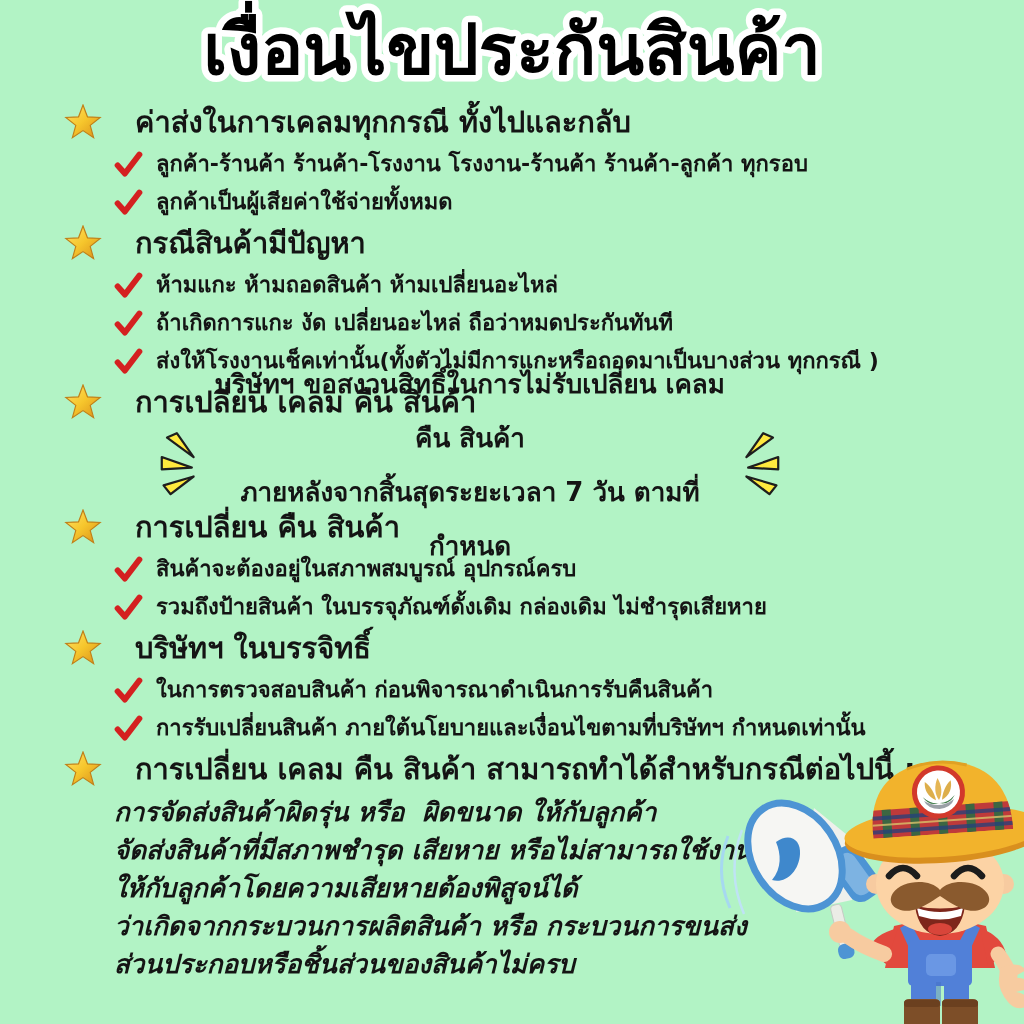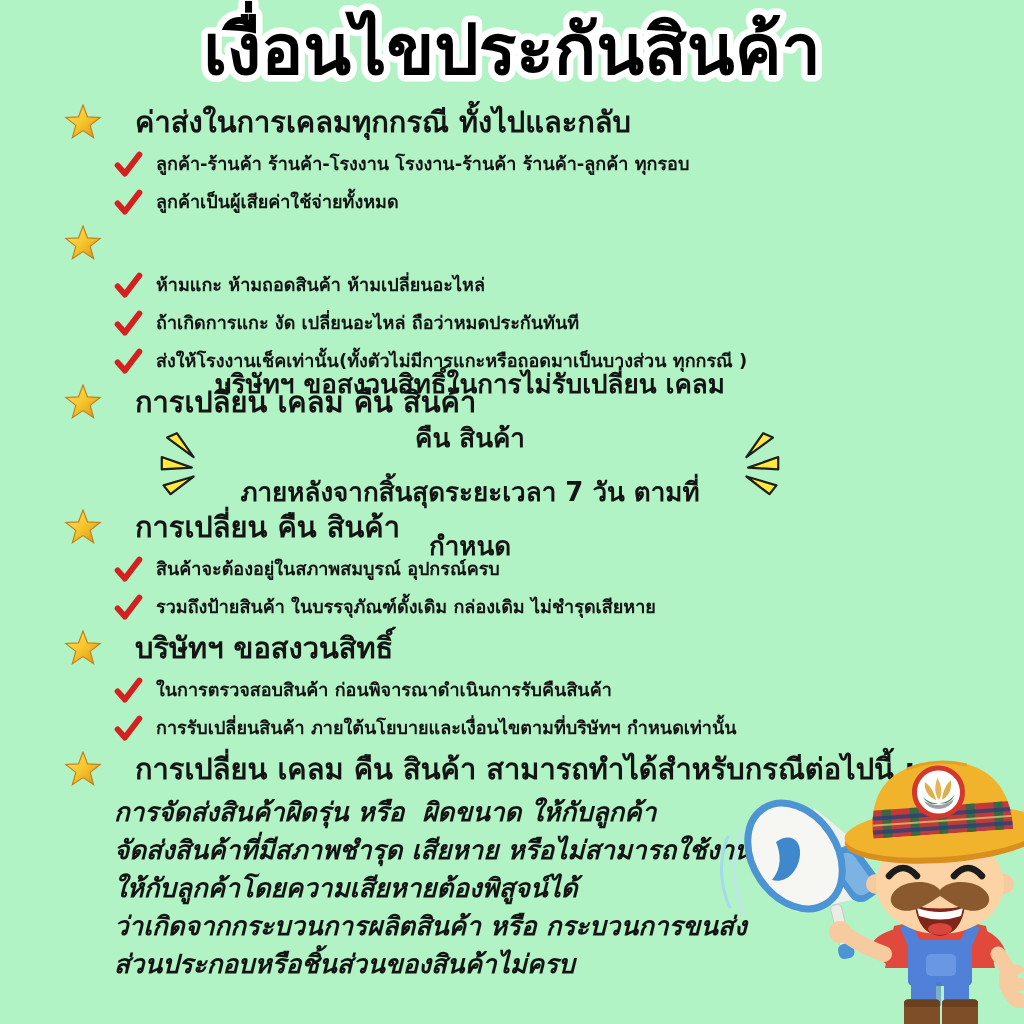--- a/index.html
+++ b/index.html
@@ -8,21 +8,21 @@
     background:#b2f3c5;
     overflow:hidden;
     position:relative;
     font-family:"DejaVu Sans", sans-serif;
     color:#141414;
   }
   .title-wrap { position:absolute; top:0; left:0; width:1024px; height:100px; }
   .content { position:absolute; top:100px; left:64px; width:960px; }
   .heading-row { display:flex; align-items:center; height:45px; font-size:29px; font-weight:700;gap:27px; }
   .star { width:38px; height:38px; margin-right:6px; flex:none; }
-  .item-row { display:flex; align-items:center; height:38px; font-size:18px; font-weight:600; margin-left:50px;text-align:right; }
+  .item-row { display:flex; align-items:center; height:38px; font-size:22px; font-weight:600; margin-left:50px;text-align:right; }
   .check { width:29px; height:29px; margin-right:13px; flex:none; }
   .plain-row { display:flex; align-items:center; height:38px; font-size:26px; font-weight:600; margin-left:50px; white-space:pre-wrap;font-style:italic; }
   .notice { display:flex; align-items:center; margin-left:96px; width:620px; height:80px; }
   .notice-lines { flex:1; text-align:center; font-size:26px; font-weight:600; line-height:54px; }
   .sparkle { width:46px; height:66px; flex:none; }
   .mascot { position:absolute; right:0; bottom:0; width:310px; height:280px; }
   .txt { line-height:1.05; }
 </style>
 </head>
 <body>
@@ -61,20 +61,21 @@
     <svg class="check" viewBox="0 0 32 32">
         <path d="M4,17 L12,26 L28,5" fill="none" stroke="#d42020" stroke-width="6.5" stroke-linecap="round" stroke-linejoin="round"></path>
       </svg>
     <span class="txt">ลูกค้าเป็นผู้เสียค่าใช้จ่ายทั้งหมด</span>
   </div>
 
   <div class="heading-row">
     <svg class="star" viewBox="0 0 40 40">
         <polygon points="20,1 24.7,13.5 38.1,14.1 27.6,22.5 31.2,35.4 20,28 8.8,35.4 12.4,22.5 1.9,14.1 15.3,13.5" fill="url(#goldg)" stroke="#c07f18" stroke-width="1.2"></polygon>
       </svg>
+    <span class="txt">กรณีสินค้ามีปัญหา</span>
   </div>
   <div class="item-row">
     <svg class="check" viewBox="0 0 32 32">
         <path d="M4,17 L12,26 L28,5" fill="none" stroke="#d42020" stroke-width="6.5" stroke-linecap="round" stroke-linejoin="round"></path>
       </svg>
     <span class="txt">ห้ามแกะ ห้ามถอดสินค้า ห้ามเปลี่ยนอะไหล่</span>
   </div>
   <div class="item-row">
     <svg class="check" viewBox="0 0 32 32">
         <path d="M4,17 L12,26 L28,5" fill="none" stroke="#d42020" stroke-width="6.5" stroke-linecap="round" stroke-linejoin="round"></path>
@@ -131,21 +132,21 @@
     <svg class="check" viewBox="0 0 32 32">
         <path d="M4,17 L12,26 L28,5" fill="none" stroke="#d42020" stroke-width="6.5" stroke-linecap="round" stroke-linejoin="round"></path>
       </svg>
     <span class="txt">รวมถึงป้ายสินค้า ในบรรจุภัณฑ์ดั้งเดิม กล่องเดิม ไม่ชำรุดเสียหาย</span>
   </div>
 
   <div class="heading-row">
     <svg class="star" viewBox="0 0 40 40">
         <polygon points="20,1 24.7,13.5 38.1,14.1 27.6,22.5 31.2,35.4 20,28 8.8,35.4 12.4,22.5 1.9,14.1 15.3,13.5" fill="url(#goldg)" stroke="#c07f18" stroke-width="1.2"></polygon>
       </svg>
-    <span class="txt">บริษัทฯ ขอสงวนสิทธิ์</span>
+    <span class="txt">บริษัทฯ ในบรรจิทธิ์</span>
   </div>
   <div class="item-row">
     <svg class="check" viewBox="0 0 32 32">
         <path d="M4,17 L12,26 L28,5" fill="none" stroke="#d42020" stroke-width="6.5" stroke-linecap="round" stroke-linejoin="round"></path>
       </svg>
     <span class="txt">ในการตรวจสอบสินค้า ก่อนพิจารณาดำเนินการรับคืนสินค้า</span>
   </div>
   <div class="item-row">
     <svg class="check" viewBox="0 0 32 32">
         <path d="M4,17 L12,26 L28,5" fill="none" stroke="#d42020" stroke-width="6.5" stroke-linecap="round" stroke-linejoin="round"></path>

